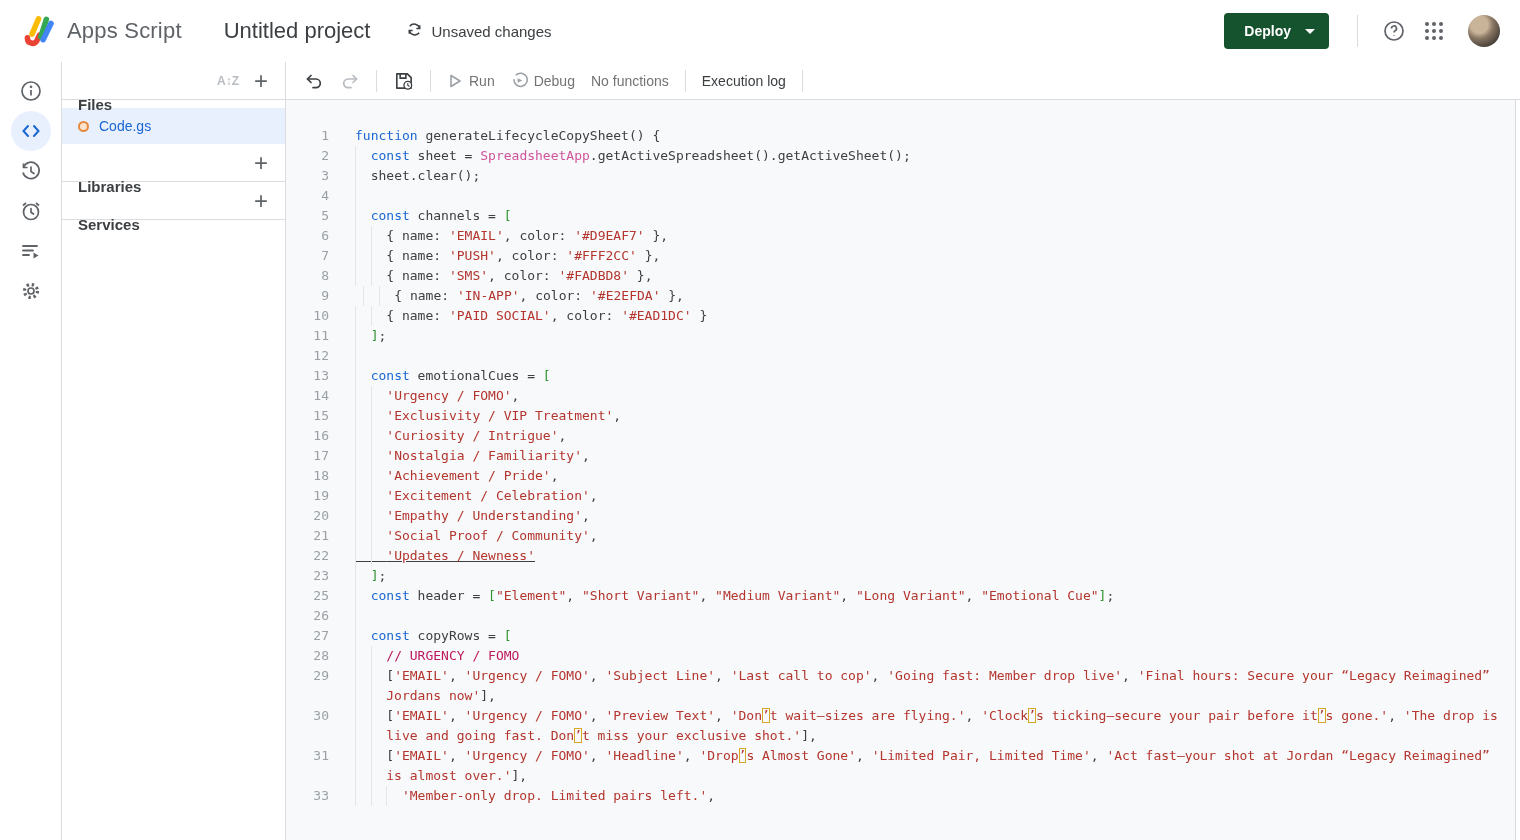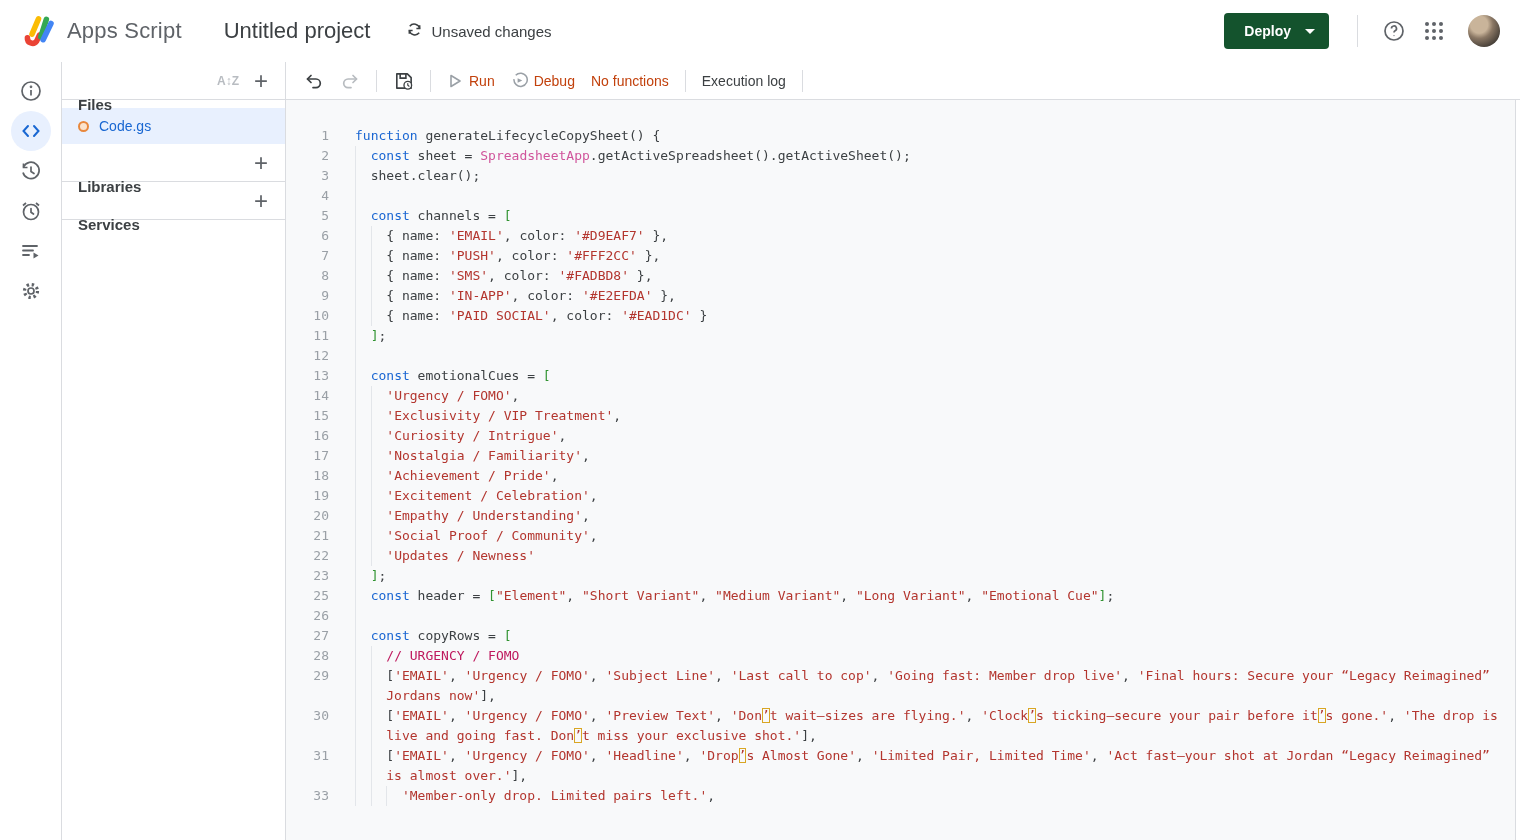--- a/index.html
+++ b/index.html
@@ -40,21 +40,21 @@
   .file-dot { width:11px; height:11px; border-radius:50%; border:2px solid #e8883d; background:#fbe3cd; }
   .file-label { color:#1967d2; font-size:14px; }
   .fp-section { height:38px; display:flex; align-items:center; padding:0 8px 0 16px;
                 border-bottom:1px solid #dadce0; cursor:pointer; }
   .fp-section:first-of-type { border-top:1px solid #dadce0; margin-top:6px; }
   .editor-col { flex:1; display:flex; flex-direction:column; }
   .toolbar { height:38px; background:#fff; border-bottom:1px solid #dadce0; display:flex;
              align-items:center; padding-left:10px; }
   .tb-btn { border:none; background:transparent; display:flex; align-items:center; gap:6px;
             padding:0 8px; height:30px; cursor:pointer; font-size:14px; color:#3c4043; font-family:inherit; }
-  .tb-btn.disabled { color:#c2410c; cursor:default; }
+  .tb-btn.disabled { color:#737373; cursor:default; }
   .tb-div { width:1px; height:22px; background:#dadce0; margin:0 8px; }
   .code-area { flex:1; overflow:hidden; background:#f8f9fa; border-right:1px solid #dadce0;
                margin-right:4px; cursor:text; }
   #code-lines { padding-top:26px; font-family:"DejaVu Sans Mono", monospace; font-size:13px; }
   .cline { display:flex; min-height:20px; line-height:20px; }
   .lnum { flex:0 0 69px; width:69px; text-align:right; padding-right:26px; color:#9aa0a6; }
   .ltext { flex:1; position:relative; white-space:pre-wrap; overflow-wrap:break-word;
            margin-right:10px; color:#3c4043; }
   .guide { position:absolute; top:0; bottom:0; width:1px; background:#e3e6ea; }
   .tk-kw  { color:#1a66d2; }
@@ -268,21 +268,21 @@
           <div class="cline">
             <span class="lnum">7</span>
             <span class="ltext" style="padding-left: 4ch; text-indent: -4ch;"><i class="guide" style="left: 0ch;"></i><i class="guide" style="left: 2ch;"></i>    <span class="tk-t">{ name: </span><span class="tk-str">'PUSH'</span><span class="tk-t">, color: </span><span class="tk-str">'#FFF2CC'</span><span class="tk-t"> },</span></span>
           </div>
           <div class="cline">
             <span class="lnum">8</span>
             <span class="ltext" style="padding-left: 4ch; text-indent: -4ch;"><i class="guide" style="left: 0ch;"></i><i class="guide" style="left: 2ch;"></i>    <span class="tk-t">{ name: </span><span class="tk-str">'SMS'</span><span class="tk-t">, color: </span><span class="tk-str">'#FADBD8'</span><span class="tk-t"> },</span></span>
           </div>
           <div class="cline">
             <span class="lnum">9</span>
-            <span class="ltext" style="padding-left: 4ch; text-indent: -4ch;"><i class="guide" style="left: 0ch;"></i><i class="guide" style="left: 2ch;"></i>    <span class="tk-t">{ name: </span><span class="tk-str">'IN-APP'</span><span class="tk-t">, color: </span><span class="tk-str">'#E2EFDA'</span><span class="tk-t"> },</span></span>
+            <span class="ltext" style="padding-left: 4ch; text-indent: -4ch; margin-left: 8px;"><i class="guide" style="left: 0ch;"></i><i class="guide" style="left: 2ch;"></i>    <span class="tk-t">{ name: </span><span class="tk-str">'IN-APP'</span><span class="tk-t">, color: </span><span class="tk-str">'#E2EFDA'</span><span class="tk-t"> },</span></span>
           </div>
           <div class="cline">
             <span class="lnum">10</span>
             <span class="ltext" style="padding-left: 4ch; text-indent: -4ch;"><i class="guide" style="left: 0ch;"></i><i class="guide" style="left: 2ch;"></i>    <span class="tk-t">{ name: </span><span class="tk-str">'PAID SOCIAL'</span><span class="tk-t">, color: </span><span class="tk-str">'#EAD1DC'</span><span class="tk-t"> }</span></span>
           </div>
           <div class="cline">
             <span class="lnum">11</span>
             <span class="ltext" style="padding-left: 2ch; text-indent: -2ch;"><i class="guide" style="left: 0ch;"></i>  <span class="tk-ba">]</span><span class="tk-t">;</span></span>
           </div>
           <div class="cline">
@@ -320,21 +320,21 @@
           <div class="cline">
             <span class="lnum">20</span>
             <span class="ltext" style="padding-left: 4ch; text-indent: -4ch;"><i class="guide" style="left: 0ch;"></i><i class="guide" style="left: 2ch;"></i>    <span class="tk-str">'Empathy / Understanding'</span><span class="tk-t">,</span></span>
           </div>
           <div class="cline">
             <span class="lnum">21</span>
             <span class="ltext" style="padding-left: 4ch; text-indent: -4ch;"><i class="guide" style="left: 0ch;"></i><i class="guide" style="left: 2ch;"></i>    <span class="tk-str">'Social Proof / Community'</span><span class="tk-t">,</span></span>
           </div>
           <div class="cline">
             <span class="lnum">22</span>
-            <span class="ltext" style="padding-left: 4ch; text-indent: -4ch;"><i class="guide" style="left: 0ch;"></i><i class="guide" style="left: 2ch;"></i>    <span class="tk-str">'Updates / Newness'</span></span>
+            <span class="ltext" style="padding-left: 4ch; text-indent: -4ch; text-decoration: underline;"><i class="guide" style="left: 0ch;"></i><i class="guide" style="left: 2ch;"></i>    <span class="tk-str">'Updates / Newness'</span></span>
           </div>
           <div class="cline">
             <span class="lnum">23</span>
             <span class="ltext" style="padding-left: 2ch; text-indent: -2ch;"><i class="guide" style="left: 0ch;"></i>  <span class="tk-ba">]</span><span class="tk-t">;</span></span>
           </div>
           <div class="cline">
             <span class="lnum">25</span>
             <span class="ltext" style="padding-left: 2ch; text-indent: -2ch;"><i class="guide" style="left: 0ch;"></i>  <span class="tk-kw">const</span><span class="tk-t"> header = </span><span class="tk-ba">[</span><span class="tk-str">"Element"</span><span class="tk-t">, </span><span class="tk-str">"Short Variant"</span><span class="tk-t">, </span><span class="tk-str">"Medium Variant"</span><span class="tk-t">, </span><span class="tk-str">"Long Variant"</span><span class="tk-t">, </span><span class="tk-str">"Emotional Cue"</span><span class="tk-ba">]</span><span class="tk-t">;</span></span>
           </div>
           <div class="cline">

